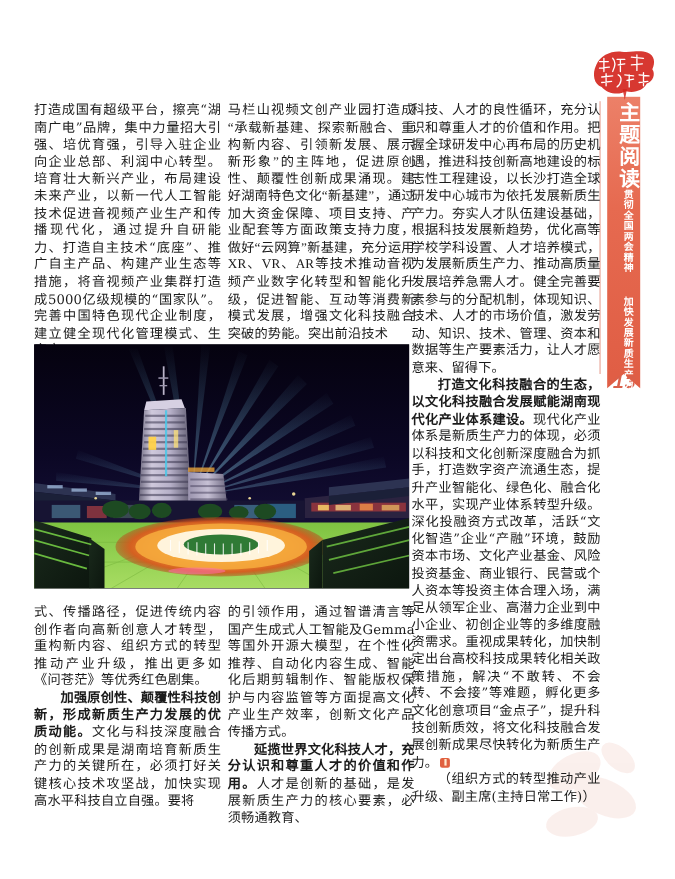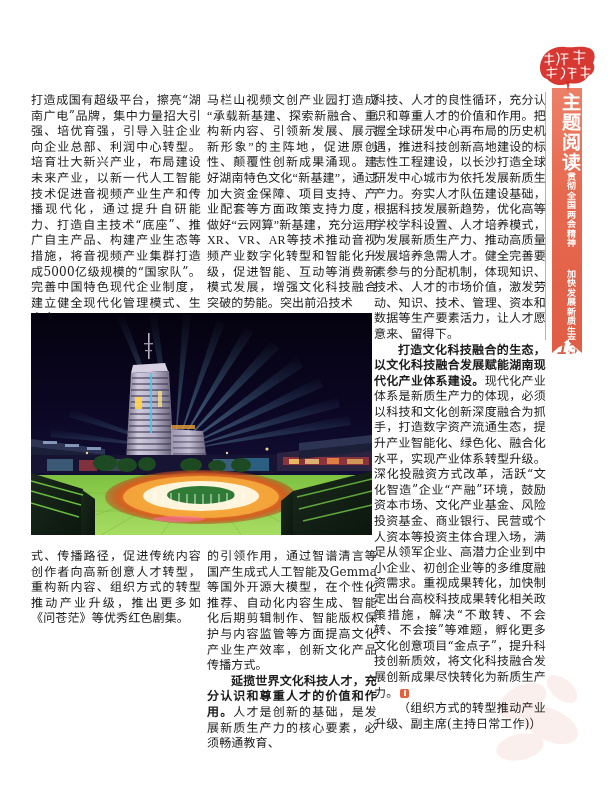--- a/index.html
+++ b/index.html
@@ -430,20 +430,21 @@
       <g fill="#ffeaa0" opacity="0.9">
         <circle cx="236" cy="136" r="1.6"></circle>
         <circle cx="56" cy="140" r="1.2"></circle>
         <circle cx="196" cy="140" r="1.2"></circle>
       </g>
     </svg>
   </div>
 
   <div class="col" id="col1b">
     <p>式、传播路径，促进传统内容创作者向高新创意人才转型，重构新内容、组织方式的转型推动产业升级，推出更多如《问苍茫》等优秀红色剧集。</p>
+    <p class="indent"><span class="lead">加强原创性、颠覆性科技创新，形成新质生产力发展的优质动能。</span><span>文化与科技深度融合的创新成果是湖南培育新质生产力的关键所在，必须打好关键核心技术攻坚战，加快实现高水平科技自立自强。要将</span></p>
   </div>
 
   <div class="col" id="col2b">
     <p>的引领作用，通过智谱清言等国产生成式人工智能及Gemma等国外开源大模型，在个性化推荐、自动化内容生成、智能化后期剪辑制作、智能版权保护与内容监管等方面提高文化产业生产效率，创新文化产品传播方式。</p>
     <p class="indent"><span class="lead">延揽世界文化科技人才，充分认识和尊重人才的价值和作用。</span><span>人才是创新的基础，是发展新质生产力的核心要素，必须畅通教育、</span></p>
   </div>
 
   <div class="col" id="col3">
     <p>科技、人才的良性循环，充分认识和尊重人才的价值和作用。把握全球研发中心再布局的历史机遇，推进科技创新高地建设的标志性工程建设，以长沙打造全球研发中心城市为依托发展新质生产力。夯实人才队伍建设基础，根据科技发展新趋势，优化高等学校学科设置、人才培养模式，为发展新质生产力、推动高质量发展培养急需人才。健全完善要素参与的分配机制，体现知识、技术、人才的市场价值，激发劳动、知识、技术、管理、资本和数据等生产要素活力，让人才愿意来、留得下。</p>
     <p class="indent"><span class="lead">打造文化科技融合的生态，以文化科技融合发展赋能湖南现代化产业体系建设。</span><span>现代化产业体系是新质生产力的体现，必须以科技和文化创新深度融合为抓手，打造数字资产流通生态，提升产业智能化、绿色化、融合化水平，实现产业体系转型升级。深化投融资方式改革，活跃“文化智造”企业“产融”环境，鼓励资本市场、文化产业基金、风险投资基金、商业银行、民营或个人资本等投资主体合理入场，满足从领军企业、高潜力企业到中小企业、初创企业等的多维度融资需求。重视成果转化，加快制定出台高校科技成果转化相关政策措施，解决“不敢转、不会转、不会接”等难题，孵化更多文化创意项目“金点子”，提升科技创新质效，将文化科技融合发展创新成果尽快转化为新质生产力。</span><span class="end-mark"></span></p>

